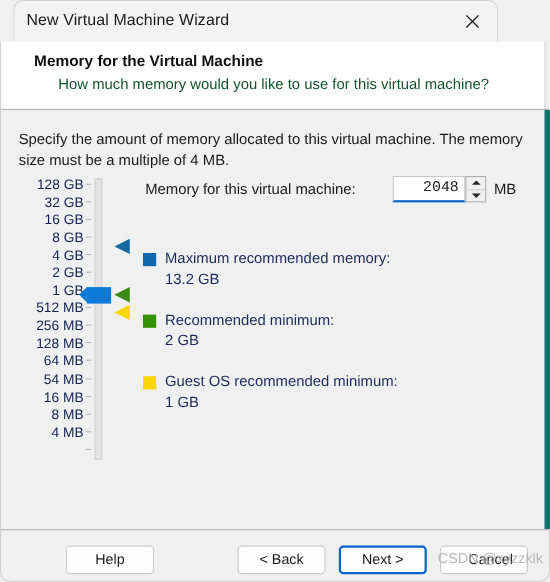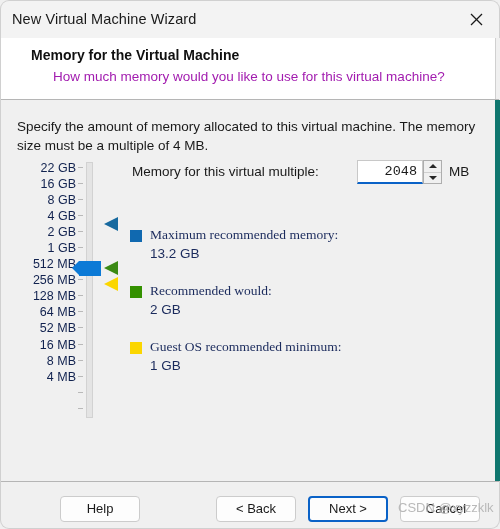--- a/index.html
+++ b/index.html
@@ -17,22 +17,22 @@
     width: 500px;
     height: 529px;
     box-sizing: border-box;
     overflow: hidden;
     background: #f0f0f0;
   }
 
   
   .titlebar {
     position: absolute;
-    left: 0; top: 0;
-    width: 500px;
+    left: 12px; top: 0;
+    width: 441px;
     height: 38px;
     background: #f3f3f3;
     border: 1px solid #d0d0d0;
     border-bottom: none;
     border-radius: 9px 9px 0 0;
     box-sizing: border-box;
   }
   .titlebar-text {
     position: absolute;
     left: 11px;
@@ -73,21 +73,21 @@
     top: 9px;
     font-size: 14px;
     font-weight: bold;
     color: #101010;
   }
   .header-sub {
     position: absolute;
     left: 52px;
     top: 31px;
     font-size: 13.5px;
-    color: #a21caf;
+    color: #14532d;
   }
   .header-sep {
     position: absolute;
     left: 1px; top: 99px;
     width: 498px;
     height: 1px;
     background: #b5b5b5;
   }
 
   
@@ -282,21 +282,20 @@
     width: 12px;
     height: 12px;
   }
   .legend-title {
     position: absolute;
     left: 20px;
     top: 0;
     font-size: 13.5px;
     color: #1a2a5c;
     white-space: nowrap;
-    font-family: Liberation Serif, serif;
   }
   .legend-value {
     position: absolute;
     left: 20px;
     top: 19px;
     font-size: 13.5px;
     color: #1a2a5c;
     white-space: nowrap;
   }
 
@@ -371,31 +370,32 @@
     <div class="header-title">Memory for the Virtual Machine</div>
     <div class="header-sub">How much memory would you like to use for this virtual machine?</div>
   </div>
   <div class="header-sep"></div>
 
   <div class="body">
     <div class="intro">Specify the amount of memory allocated to this virtual machine. The memory size must be a multiple of 4 MB.</div>
   </div>
 
   <div class="scale-labels" id="scale-labels">
-      <div class="scale-row">22 GB</div>
+      <div class="scale-row">128 GB</div>
+      <div class="scale-row">32 GB</div>
       <div class="scale-row">16 GB</div>
       <div class="scale-row">8 GB</div>
       <div class="scale-row">4 GB</div>
       <div class="scale-row">2 GB</div>
       <div class="scale-row">1 GB</div>
       <div class="scale-row">512 MB</div>
       <div class="scale-row">256 MB</div>
       <div class="scale-row">128 MB</div>
       <div class="scale-row">64 MB</div>
-      <div class="scale-row">52 MB</div>
+      <div class="scale-row">54 MB</div>
       <div class="scale-row">16 MB</div>
       <div class="scale-row">8 MB</div>
       <div class="scale-row">4 MB</div>
     </div>
   <div class="scale-tick" id="scale-ticks">
       <div class="tick-row"></div>
       <div class="tick-row"></div>
       <div class="tick-row"></div>
       <div class="tick-row"></div>
       <div class="tick-row"></div>
@@ -411,42 +411,42 @@
       <div class="tick-row"></div>
       <div class="tick-row"></div>
     </div>
 
   <div class="track"></div>
   <div class="thumb" style="background: rgb(12, 122, 214);"></div>
   <div class="marker marker-blue"></div>
   <div class="marker marker-green"></div>
   <div class="marker marker-yellow"></div>
 
-  <div class="mem-label">Memory for this virtual multiple:</div>
+  <div class="mem-label">Memory for this virtual machine:</div>
   <div class="spin-wrap">
     <input class="spin-input" type="text" value="2048" style="">
     <div class="spin-btns">
       <div class="spin-up">
         <span class="arrow-up"></span>
       </div>
       <div class="spin-down">
         <span class="arrow-down"></span>
       </div>
     </div>
   </div>
   <div class="mem-unit">MB</div>
 
   <div class="legend-item" style="top:227px">
     <div class="legend-swatch" style="background: rgb(16, 105, 176);"></div>
     <div class="legend-title">Maximum recommended memory:</div>
     <div class="legend-value">13.2 GB</div>
   </div>
   <div class="legend-item" style="top:283px">
     <div class="legend-swatch" style="background: rgb(52, 145, 0);"></div>
-    <div class="legend-title">Recommended would:</div>
+    <div class="legend-title">Recommended minimum:</div>
     <div class="legend-value">2 GB</div>
   </div>
   <div class="legend-item" style="top:339px">
     <div class="legend-swatch" style="background: rgb(251, 214, 0);"></div>
     <div class="legend-title">Guest OS recommended minimum:</div>
     <div class="legend-value">1 GB</div>
   </div>
 
   <div class="footer"></div>
   <div class="footer-sep"></div>

